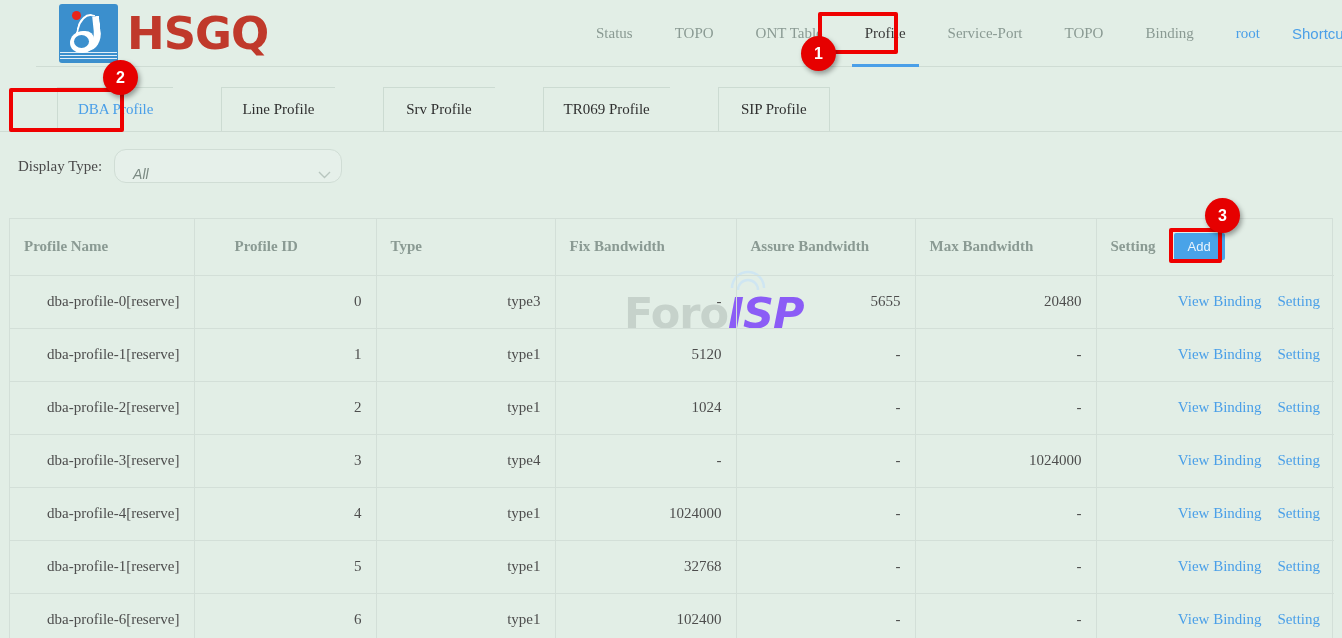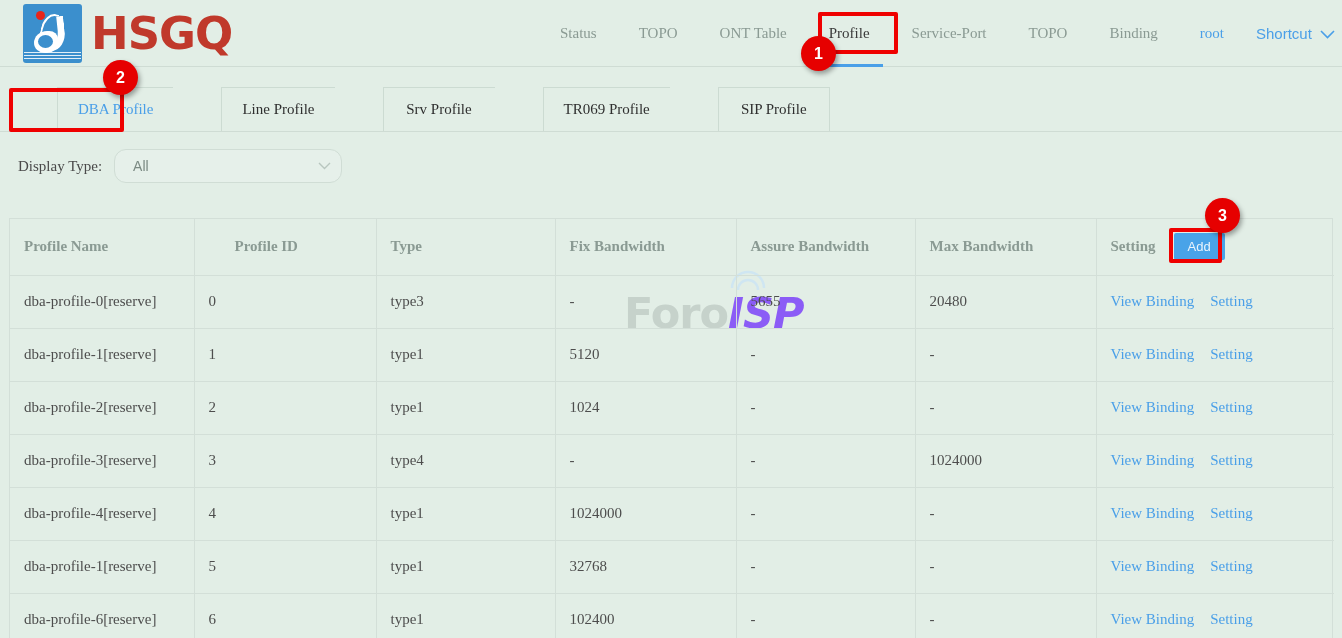--- a/index.html
+++ b/index.html
@@ -12,20 +12,21 @@
   #root { position: relative; width: 1342px; height: 638px; background: #e2eee6; }
 
   
   .header {
     position: relative;
     height: 67px;
     background: #e2eee6;
     border-bottom: 1px solid #cfdcd4;
     display: flex;
     align-items: center;
+    margin-left: 36px;
   }
   .brand { display: flex; align-items: center; margin-left: 24px; }
   .logo-mark {
     width: 57px; height: 57px;
     background: #3b8fcd;
     border-radius: 2px;
     position: relative;
     overflow: hidden;
     box-shadow: 0 0 0 1px #3b8fcd;
   }
@@ -140,24 +141,25 @@
     height: 68px;
     display: flex; align-items: center;
     padding-left: 18px;
   }
   .filter-label { font-size: 15px; color: #4a4a4a; margin-right: 12px; }
   .select-box {
     width: 228px; height: 34px;
     border: 1px solid #d0ddd5;
     border-radius: 12px;
     background: #e6f0ea;
-    display: flex; align-items: center;
+    display: flex; align-items: flex-end;
     padding: 0 10px;
     cursor: pointer;
     font-family: "Liberation Sans", sans-serif;
+    font-style: italic;
   }
   .select-value { font-size: 14px; color: #7b8a83; flex: 1; padding-left: 8px; }
   .select-chev { color: #b8c6bf; font-size: 12px; }
 
   
   .table-wrap {
     position: absolute;
     left: 9px; top: 218px;
     width: 1324px;
     border: 1px solid #d3dfd8;
@@ -175,20 +177,21 @@
   thead th {
     height: 56px;
     color: #8a9a93;
     font-weight: bold;
     vertical-align: middle;
   }
   tbody td {
     height: 53px;
     color: #4d4d4d;
     vertical-align: middle;
+    text-align: right;
   }
   .col-1 { width: 184px; }
   .col-2 { width: 182px; padding-left: 40px; }
   .col-3 { width: 179px; }
   .col-4 { width: 181px; }
   .col-5 { width: 179px; }
   .col-6 { width: 181px; }
   .col-7 { width: 238px; }
   .row-link { color: #4a9fe8; cursor: pointer; }
   .row-link + .row-link { margin-left: 16px; }

